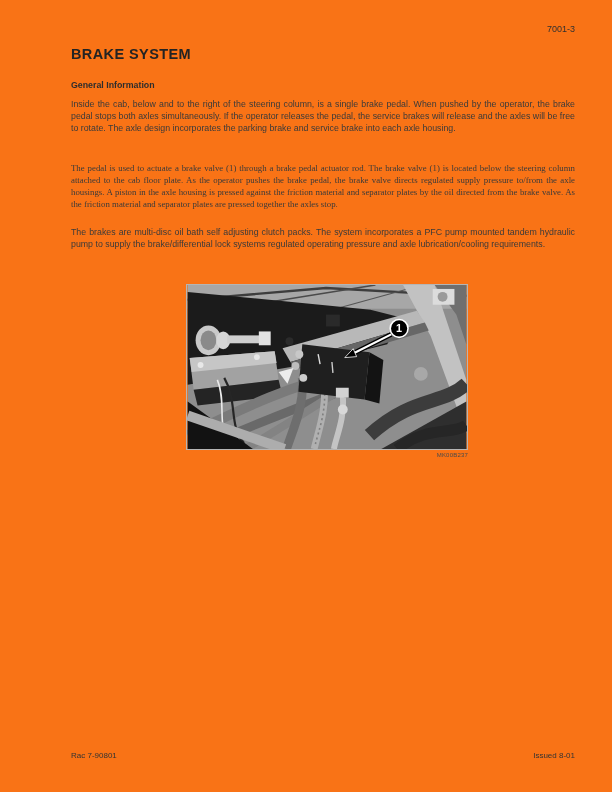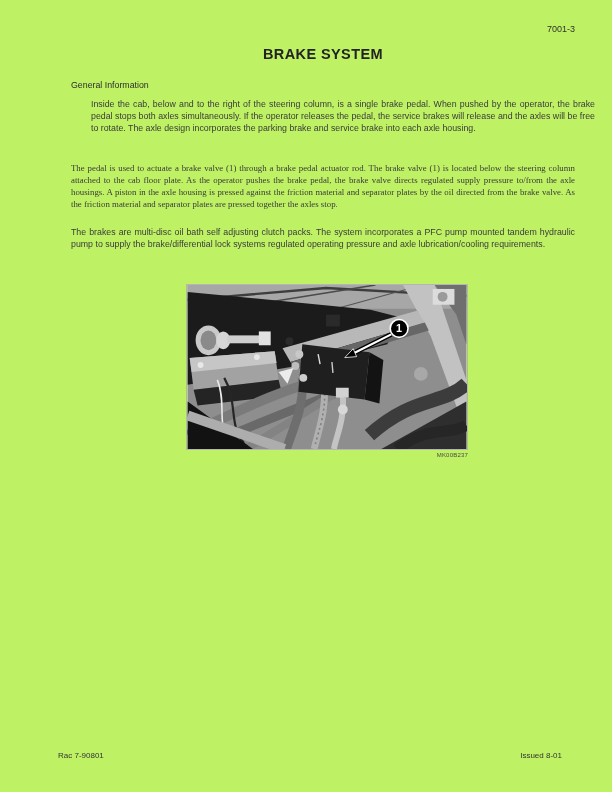--- a/index.html
+++ b/index.html
@@ -1,55 +1,55 @@
 <!DOCTYPE html>
 <html><head>
 <meta charset="utf-8">
 <style>
   html,body { margin:0; padding:0; background:#ffffff; }
   .page {
     position:relative;
     width:612px; height:792px;
-    background:#bef264;
+    background:#f97316;
     font-family:"Liberation Sans", sans-serif;
     color:#383838;
     overflow:hidden;
   }
   .pagenum {
     position:absolute; top:24px; left:71px; width:504px;
     text-align:right; font-size:9px; color:#303030;
   }
   .doc-title {
     position:absolute; top:46px; left:71px; width:504px;
-    text-align:center; font-size:14.5px; font-weight:bold;
+    text-align:left; font-size:14.5px; font-weight:bold;
     color:#232323; letter-spacing:0.4px;
   }
   .section-heading {
     position:absolute; top:80px; left:71px;
-    font-size:8.8px; font-weight:normal; color:#2d2d2d;
+    font-size:8.8px; font-weight:bold; color:#2d2d2d;
   }
   .body-par {
     position:absolute; left:71px; width:504px;
     font-size:8.8px; line-height:12px;
     text-align:justify; text-justify:inter-word;
     color:#3a3a3a; margin:0;
   }
-  .par-1 { top:98px;margin-left:20px; }
+  .par-1 { top:98px; }
   .par-2 { top:162px;font-family:Liberation Serif, serif; }
   .par-3 { top:226px; }
   .figure-block {
     position:absolute; left:186px; top:284px; width:282px;
   }
   .figure-block svg { display:block; border:1px solid #b5b5b5; box-sizing:border-box; }
   .figure-caption {
     text-align:right; font-size:6px; line-height:8px;
     color:#4a4a4a; margin-top:1px; letter-spacing:0.2px;
   }
   .footer {
-    position:absolute; top:751px; left:58px; width:504px;
+    position:absolute; top:751px; left:71px; width:504px;
     display:flex; justify-content:space-between;
     font-size:8px; color:#333333;text-align:right;
   }
 </style>
 </head>
 <body>
 
 <div class="page">
 
   <div class="pagenum">7001-3</div>

